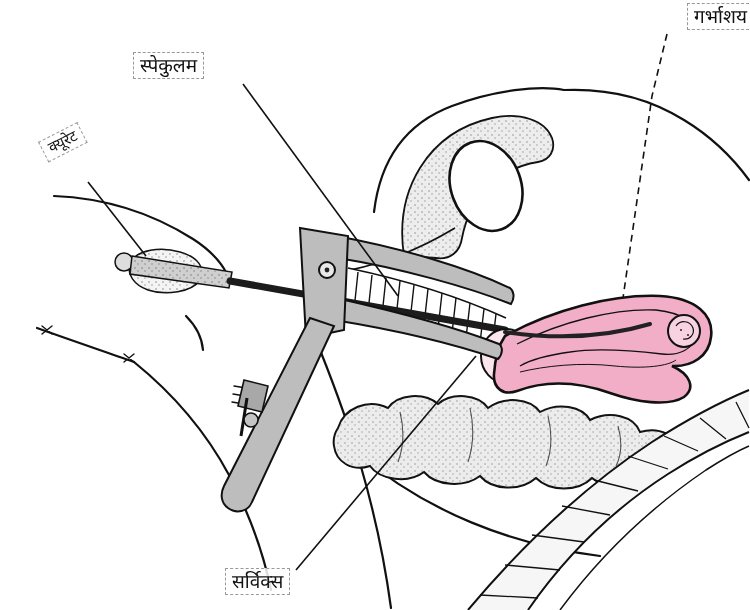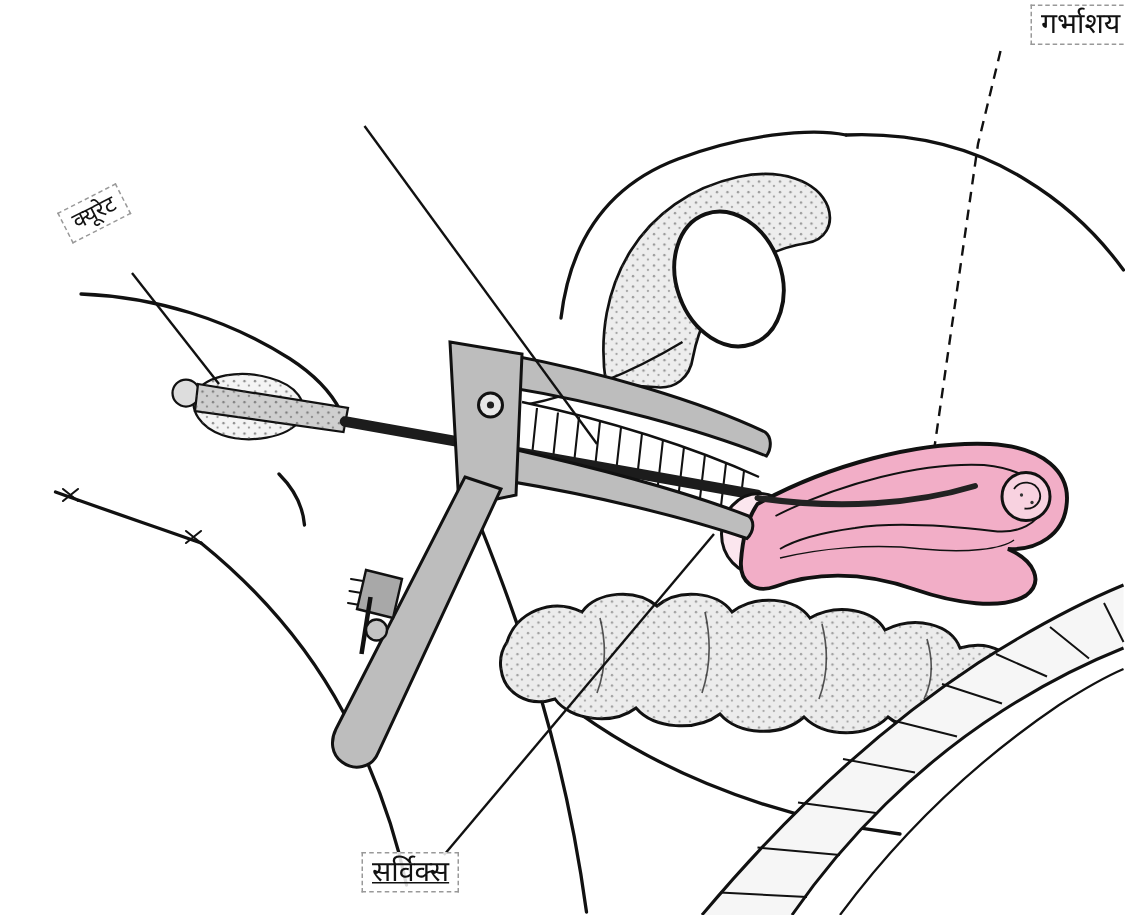--- a/index.html
+++ b/index.html
@@ -18,21 +18,21 @@
     color:#111;
     padding:2px 6px;
     border:1px dashed #999;
     background:rgba(255,255,255,0.85);
     white-space:nowrap;
   }
   .dlabel.small{font-size:15px;}
   #label-speculum{left:133px;top:52px;}
   #label-uterus{left:687px;top:3px;}
   #label-curette{left:38px;top:142px;transform:rotate(-27deg);transform-origin:left top;}
-  #label-cervix{left:241px;top:568px;text-decoration:underline;}
+  #label-cervix{left:225px;top:568px;}
 </style>
 </head>
 <body>
 
 <div class="stage">
 
   <svg width="750" height="610" viewBox="0 0 750 610">
     <defs>
       <pattern id="stip" width="7" height="7" patternUnits="userSpaceOnUse">
         <circle cx="2" cy="2" r="0.8" fill="#555"></circle>
@@ -130,17 +130,18 @@
     </g>
 
     <g fill="none" stroke="#111" stroke-width="1.6">
       <path d="M 243,84 L 398,296"></path>
       <path d="M 667,34 L 652,96 L 623,298" stroke-dasharray="7,5"></path>
       <path d="M 88,182 L 146,256"></path>
       <path d="M 296,570 L 476,356"></path>
     </g>
   </svg>
 
+  <div class="dlabel" id="label-speculum">स्पेकुलम</div>
   <div class="dlabel" id="label-uterus">गर्भाशय</div>
   <div class="dlabel small" id="label-curette">क्यूरेट</div>
   <div class="dlabel" id="label-cervix">सर्विक्स</div>
 
 </div>
 
 </body></html>

